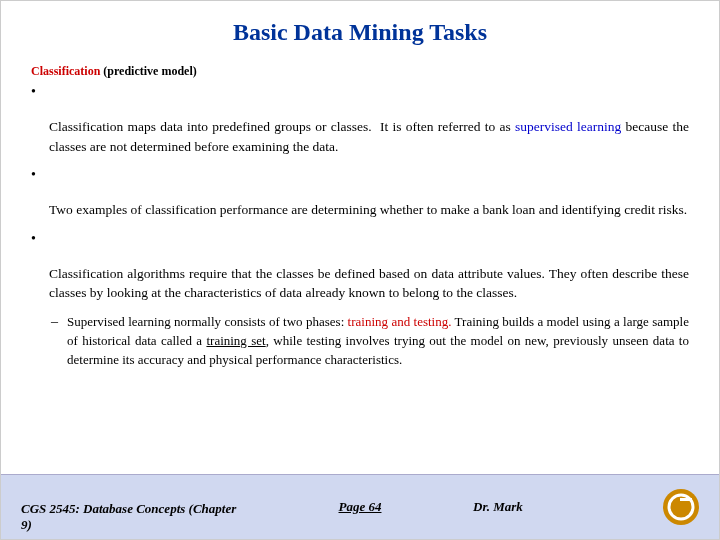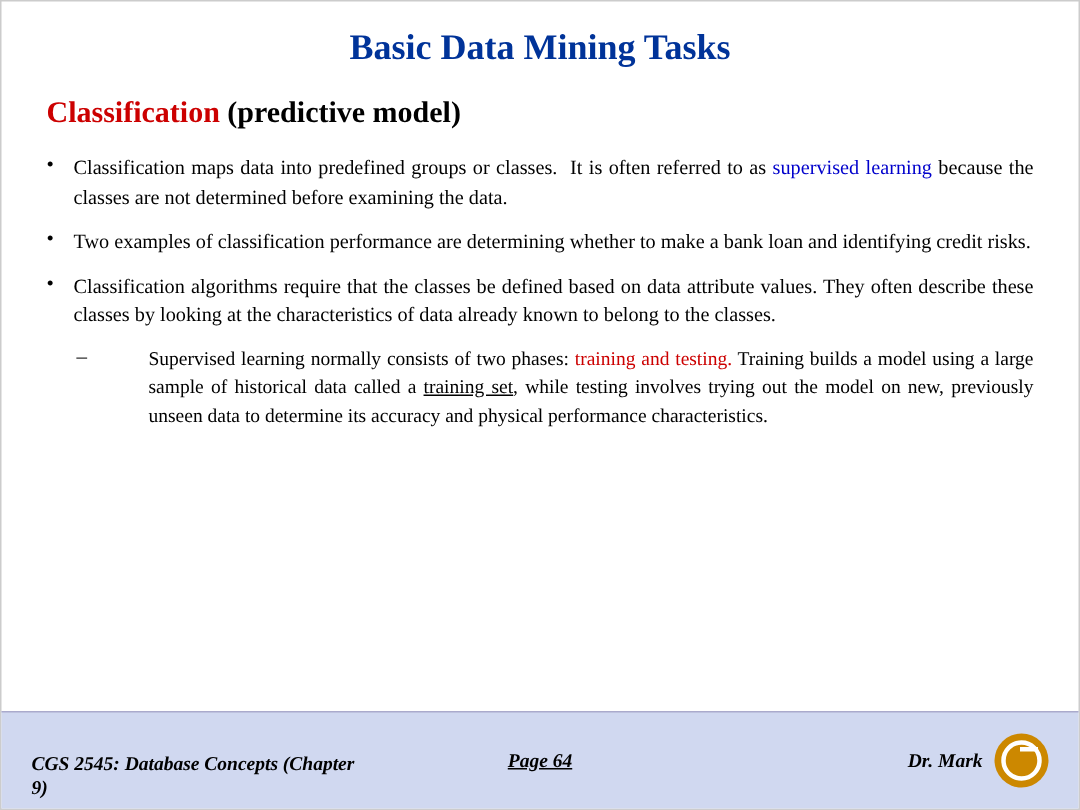--- a/index.html
+++ b/index.html
@@ -36,23 +36,23 @@
       border-bottom: none;
     }
 
     .slide-content {
       flex: 1;
       padding: 8px 30px 5px 30px;
       overflow: hidden;
     }
 
     .section-header {
-      font-size: 20px;
-      font-weight: bold;
-      margin-bottom: 15px;
+      font-size: 12px;
+      font-weight: bold;
+      margin-bottom: 4px;
       color: #000000;
     }
 
     .section-header .highlight {
       color: #cc0000;
     }
 
     .bullet-list {
       list-style: none;
       padding: 0;
@@ -69,20 +69,21 @@
       font-size: 14px;
       padding-top: 1px;
       color: #000;
     }
 
     .bullet-text {
       font-size: 13.5px;
       line-height: 1.45;
       text-align: justify;
       color: #000000;
+      margin-top: 34px;
     }
 
     .bullet-text .blue-link {
       color: #0000cc;
     }
 
     .sub-bullet-item {
       display: flex;
       align-items: flex-start;
       margin-top: 6px;
@@ -95,21 +96,20 @@
       font-size: 14px;
       color: #000;
       padding-top: 1px;
     }
 
     .sub-bullet-text {
       font-size: 13px;
       line-height: 1.45;
       text-align: justify;
       color: #000000;
-      margin-left: 32px;
     }
 
     .sub-bullet-text .red-highlight {
       color: #cc0000;
     }
 
     .sub-bullet-text .underline {
       text-decoration: underline;
     }
 
@@ -134,21 +134,21 @@
 
     .footer-center {
       flex: 1;
       text-align: center;
       text-decoration: underline;
     }
 
     .footer-right {
       flex: 1;
       display: flex;
-      justify-content: flex-end;
+      justify-content: space-between;
       align-items: center;
       gap: 8px;
     }
 
     .footer-logo {
       width: 36px;
       height: 36px;
       background: #cc8800;
       border-radius: 50%;
       display: flex;

